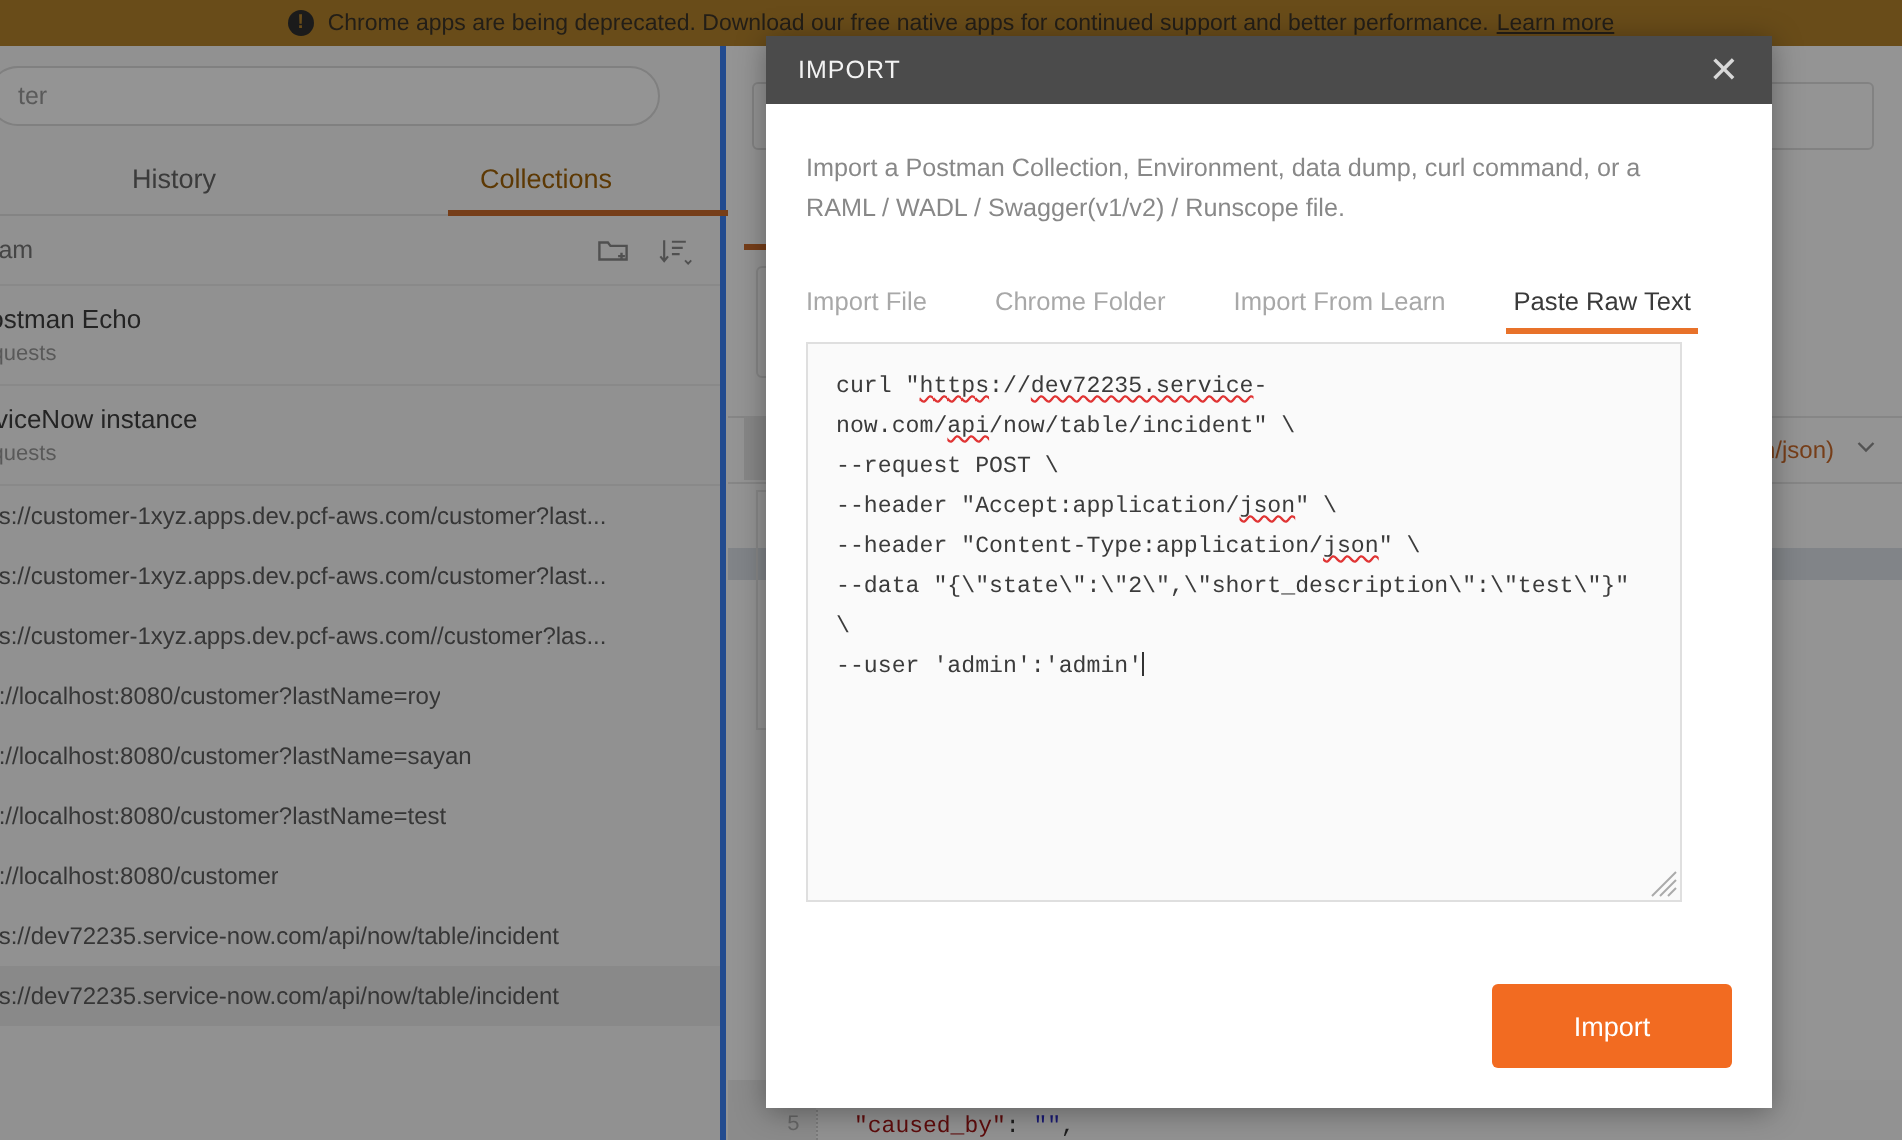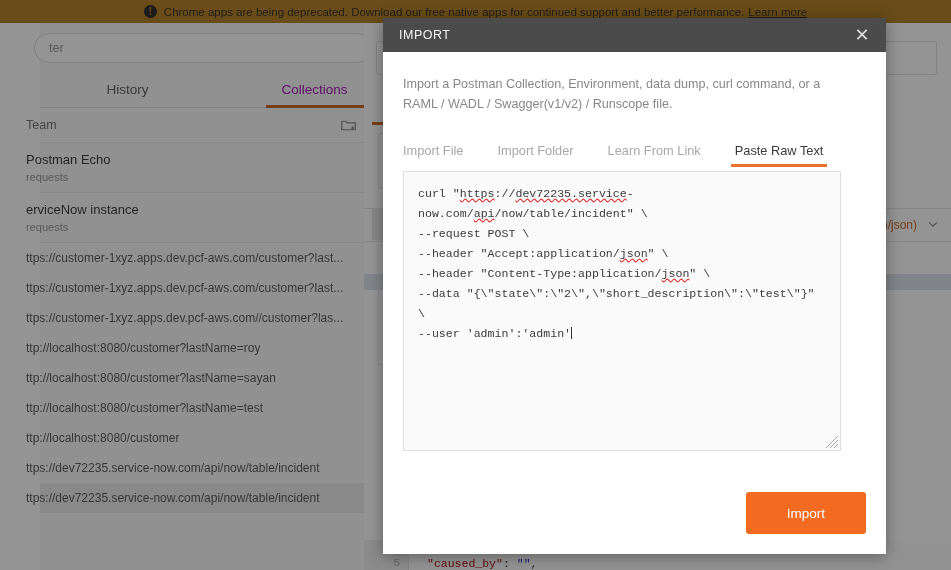--- a/index.html
+++ b/index.html
@@ -26,35 +26,35 @@
     background: #2f2f2f; color: #b5832c;
     font-size: 10px; line-height: 13px; text-align: center;
     font-weight: bold; margin-right: 7px; flex: none;
   }
   .banner .btxt { color: #3d3528; }
   .banner .blink { color:#3d3528; text-decoration: underline; margin-left: 4px; text-align: right; }
 
   
   .sidebar {
     position: absolute; left: 0; top: 23px; width: 363px; bottom: 0;
-    background: #fafafa; border-right: 1px solid #3b82f6; margin-left: 40px;
+    background: #fafafa; border-right: 3px solid #3b82f6;
   }
   .filter-wrap { padding: 10px 12px 8px 12px; }
   .filter-input {
     width: 100%; height: 30px; border: 1px solid #dcdcdc; border-radius: 15px;
     background: #fff; padding: 0 14px; font-size: 12.5px; color: #9b9b9b;
     display: flex; align-items: center;
     margin-left: -18px;
   }
   .tabs-row { display: flex; border-bottom: 1px solid #e4e4e4; gap: 12px; }
   .tab {
     flex: 1; text-align: center; padding: 11px 0 10px 0;
     font-size: 13.5px; color: #666; position: relative;
   }
-  .tab.active { color: #a21caf; }
+  .tab.active { color: #a16207; }
   .tab.active::after {
     content: ""; position: absolute; left: 22%; right: -8%; bottom: -1px;
     height: 3px; background: #cc6c2c;
   }
   .team-row {
     display: flex; align-items: center; height: 35px;
     padding: 0 14px 0 0; border-bottom: 1px solid #ececec;
     font-size: 12.5px; color: #777;
   }
   .team-label { flex: 1; margin-left: -14px; }
@@ -327,22 +327,22 @@
       <span class="modal-title">IMPORT</span>
       <span class="modal-close">✕</span>
     </div>
 
     <div class="modal-body">
 
       <div class="modal-desc">Import a Postman Collection, Environment, data dump, curl command, or a RAML / WADL / Swagger(v1/v2) / Runscope file.</div>
 
       <div class="modal-tabs">
         <div class="mtab">Import File</div>
-        <div class="mtab">Import Folder</div>
-        <div class="mtab">Learn From Link</div>
+        <div class="mtab">Chrome Folder</div>
+        <div class="mtab">Import From Learn</div>
         <div class="mtab active">Paste Raw Text</div>
       </div>
 
       <div class="raw-textarea"><span>curl "<span class="spell">https</span>://<span class="spell">dev72235.service</span>-now.com/<span class="spell">api</span>/now/table/incident" \
 --request POST \
 --header "Accept:application/<span class="spell">json</span>" \
 --header "Content-Type:application/<span class="spell">json</span>" \
 --data "{\"state\":\"2\",\"short_description\":\"test\"}" \
 --user 'admin':'admin'</span><span class="caret"></span><span class="resize-grip"><svg viewBox="0 0 14 14" width="14" height="14" stroke="#aaa" stroke-width="1">
               <path d="M13 5L5 13M13 9L9 13M13 1L1 13"></path>

